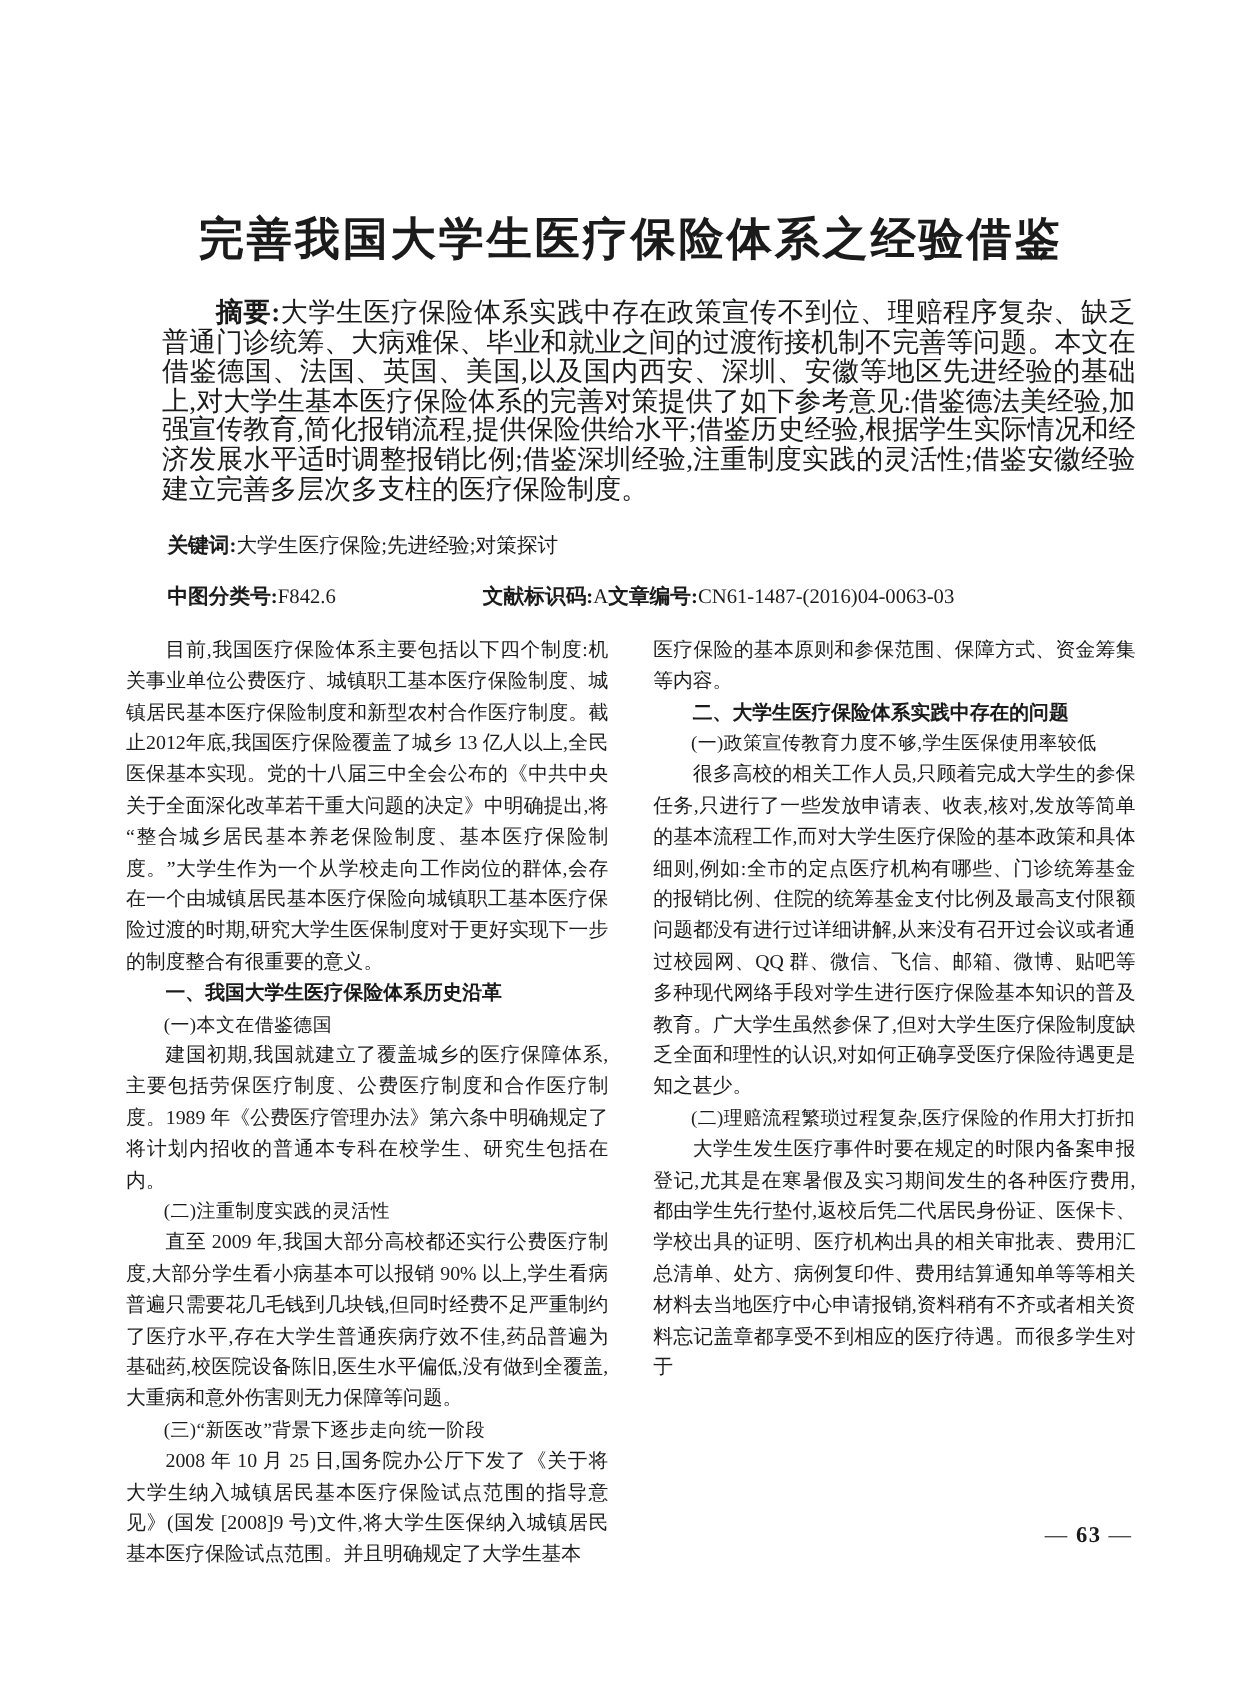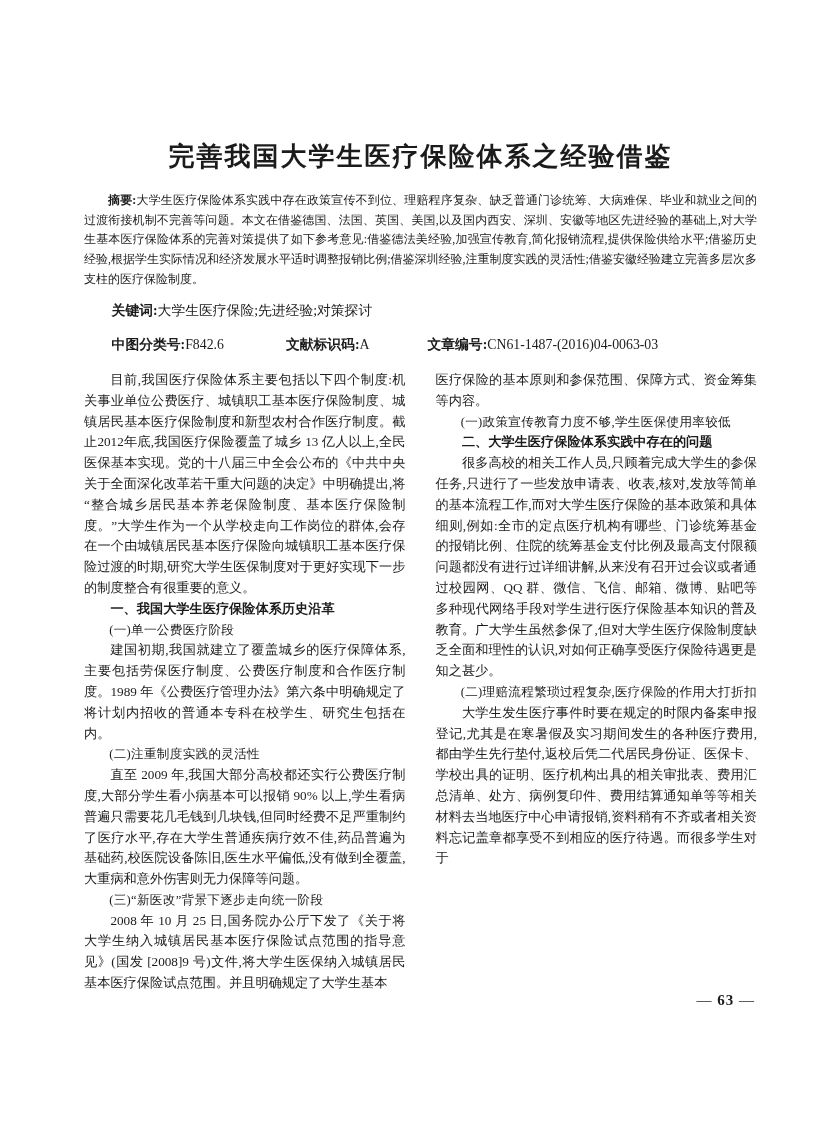--- a/index.html
+++ b/index.html
@@ -12,58 +12,59 @@
     overflow:hidden;
   }
   .content{
     position:absolute;
     left:84px; top:0;
     width:673px;
   }
   .title{
     margin-top:140px;
     text-align:center;
-    font-size:26px;
+    font-size:30px;
     font-weight:bold;
     letter-spacing:2px;
     line-height:1.3;
   }
   .author{
     margin-top:18px;
     text-align:center;
     font-size:15px;
     letter-spacing:1px;
   }
   .abstract{
     margin-top:17px;
-    font-size:12px;
+    font-size:18px;
     line-height:19.6px;
     text-align:justify;
     text-justify:inter-ideograph;
     word-break:break-all;
     text-indent:2em;
+    margin-left:24px;
   }
   .abstract .lbl{font-weight:bold;}
   .keywords{
     font-size:13.8px;
     line-height:20px;
     text-indent:2em;
     margin-top:1px;
   }
   .keywords .lbl{font-weight:bold;}
   .meta-line{
     font-size:13.8px;
     line-height:20px;
     margin-top:3px;
     text-indent:2em;
     white-space:nowrap;
   }
   .meta-line .lbl{font-weight:bold;}
-  .meta-line .seg2{margin-left:62px;}
-  .meta-line .seg3{margin-left:58px;}
+  .meta-line .seg2{margin-left:98px;}
+  .meta-line .seg3{}
   .body-columns{
     display:flex;
     gap:30px;
     margin-top:15px;
   }
   .col{
     flex:1;
     min-width:0;
     font-size:13.2px;
     line-height:20.8px;
@@ -76,21 +77,21 @@
   .para.body.no-indent{text-indent:0;}
   .para.heading{font-weight:bold;text-indent:2em;}
   .para.subheading{
     text-indent:2em;
     font-size:12.6px;
     letter-spacing:0.3px;
   }
   .page-number{
     position:absolute;
     right:78px;
-    top:992px;
+    top:1016px;
     font-size:15px;
     letter-spacing:1px;
   }
   .page-number .num{font-weight:bold;}
 </style>
 </head>
 <body>
 
 <div class="page">
   <div class="content">
@@ -101,31 +102,31 @@
     <p class="abstract"><span class="lbl">摘要:</span><span>大学生医疗保险体系实践中存在政策宣传不到位、理赔程序复杂、缺乏普通门诊统筹、大病难保、毕业和就业之间的过渡衔接机制不完善等问题。本文在借鉴德国、法国、英国、美国,以及国内西安、深圳、安徽等地区先进经验的基础上,对大学生基本医疗保险体系的完善对策提供了如下参考意见:借鉴德法美经验,加强宣传教育,简化报销流程,提供保险供给水平;借鉴历史经验,根据学生实际情况和经济发展水平适时调整报销比例;借鉴深圳经验,注重制度实践的灵活性;借鉴安徽经验建立完善多层次多支柱的医疗保险制度。</span></p>
 
     <p class="keywords"><span class="lbl">关键词:</span><span>大学生医疗保险;先进经验;对策探讨</span></p>
 
     <p class="meta-line"><span class="seg1"><span class="lbl">中图分类号:</span><span>F842.6</span></span><span class="seg2"><span class="lbl">文献标识码:</span><span>A</span></span><span class="seg3"><span class="lbl">文章编号:</span><span>CN61-1487-(2016)04-0063-03</span></span></p>
 
     <div class="body-columns">
       <div class="col">
           <p class="para body">目前,我国医疗保险体系主要包括以下四个制度:机关事业单位公费医疗、城镇职工基本医疗保险制度、城镇居民基本医疗保险制度和新型农村合作医疗制度。截止2012年底,我国医疗保险覆盖了城乡 13 亿人以上,全民医保基本实现。党的十八届三中全会公布的《中共中央关于全面深化改革若干重大问题的决定》中明确提出,将“整合城乡居民基本养老保险制度、基本医疗保险制度。”大学生作为一个从学校走向工作岗位的群体,会存在一个由城镇居民基本医疗保险向城镇职工基本医疗保险过渡的时期,研究大学生医保制度对于更好实现下一步的制度整合有很重要的意义。</p>
           <p class="para heading">一、我国大学生医疗保险体系历史沿革</p>
-          <p class="para subheading">(一)单一公费医疗阶段</p>
+          <p class="para subheading">(一)本文在借鉴德国</p>
           <p class="para body">建国初期,我国就建立了覆盖城乡的医疗保障体系,主要包括劳保医疗制度、公费医疗制度和合作医疗制度。1989 年《公费医疗管理办法》第六条中明确规定了将计划内招收的普通本专科在校学生、研究生包括在内。</p>
           <p class="para subheading">(二)注重制度实践的灵活性</p>
           <p class="para body">直至 2009 年,我国大部分高校都还实行公费医疗制度,大部分学生看小病基本可以报销 90% 以上,学生看病普遍只需要花几毛钱到几块钱,但同时经费不足严重制约了医疗水平,存在大学生普通疾病疗效不佳,药品普遍为基础药,校医院设备陈旧,医生水平偏低,没有做到全覆盖,大重病和意外伤害则无力保障等问题。</p>
           <p class="para subheading">(三)“新医改”背景下逐步走向统一阶段</p>
           <p class="para body">2008 年 10 月 25 日,国务院办公厅下发了《关于将大学生纳入城镇居民基本医疗保险试点范围的指导意见》(国发 [2008]9 号)文件,将大学生医保纳入城镇居民基本医疗保险试点范围。并且明确规定了大学生基本</p>
         </div>
       <div class="col">
           <p class="para body no-indent">医疗保险的基本原则和参保范围、保障方式、资金筹集等内容。</p>
+          <p class="para heading">二、大学生医疗保险体系实践中存在的问题</p>
           <p class="para subheading">(一)政策宣传教育力度不够,学生医保使用率较低</p>
-          <p class="para heading">二、大学生医疗保险体系实践中存在的问题</p>
           <p class="para body">很多高校的相关工作人员,只顾着完成大学生的参保任务,只进行了一些发放申请表、收表,核对,发放等简单的基本流程工作,而对大学生医疗保险的基本政策和具体细则,例如:全市的定点医疗机构有哪些、门诊统筹基金的报销比例、住院的统筹基金支付比例及最高支付限额问题都没有进行过详细讲解,从来没有召开过会议或者通过校园网、QQ 群、微信、飞信、邮箱、微博、贴吧等多种现代网络手段对学生进行医疗保险基本知识的普及教育。广大学生虽然参保了,但对大学生医疗保险制度缺乏全面和理性的认识,对如何正确享受医疗保险待遇更是知之甚少。</p>
           <p class="para subheading">(二)理赔流程繁琐过程复杂,医疗保险的作用大打折扣</p>
           <p class="para body">大学生发生医疗事件时要在规定的时限内备案申报登记,尤其是在寒暑假及实习期间发生的各种医疗费用,都由学生先行垫付,返校后凭二代居民身份证、医保卡、学校出具的证明、医疗机构出具的相关审批表、费用汇总清单、处方、病例复印件、费用结算通知单等等相关材料去当地医疗中心申请报销,资料稍有不齐或者相关资料忘记盖章都享受不到相应的医疗待遇。而很多学生对于</p>
         </div>
     </div>
 
   </div>
 
   <div class="page-number"><span>—</span>
     <span class="num">63</span>

